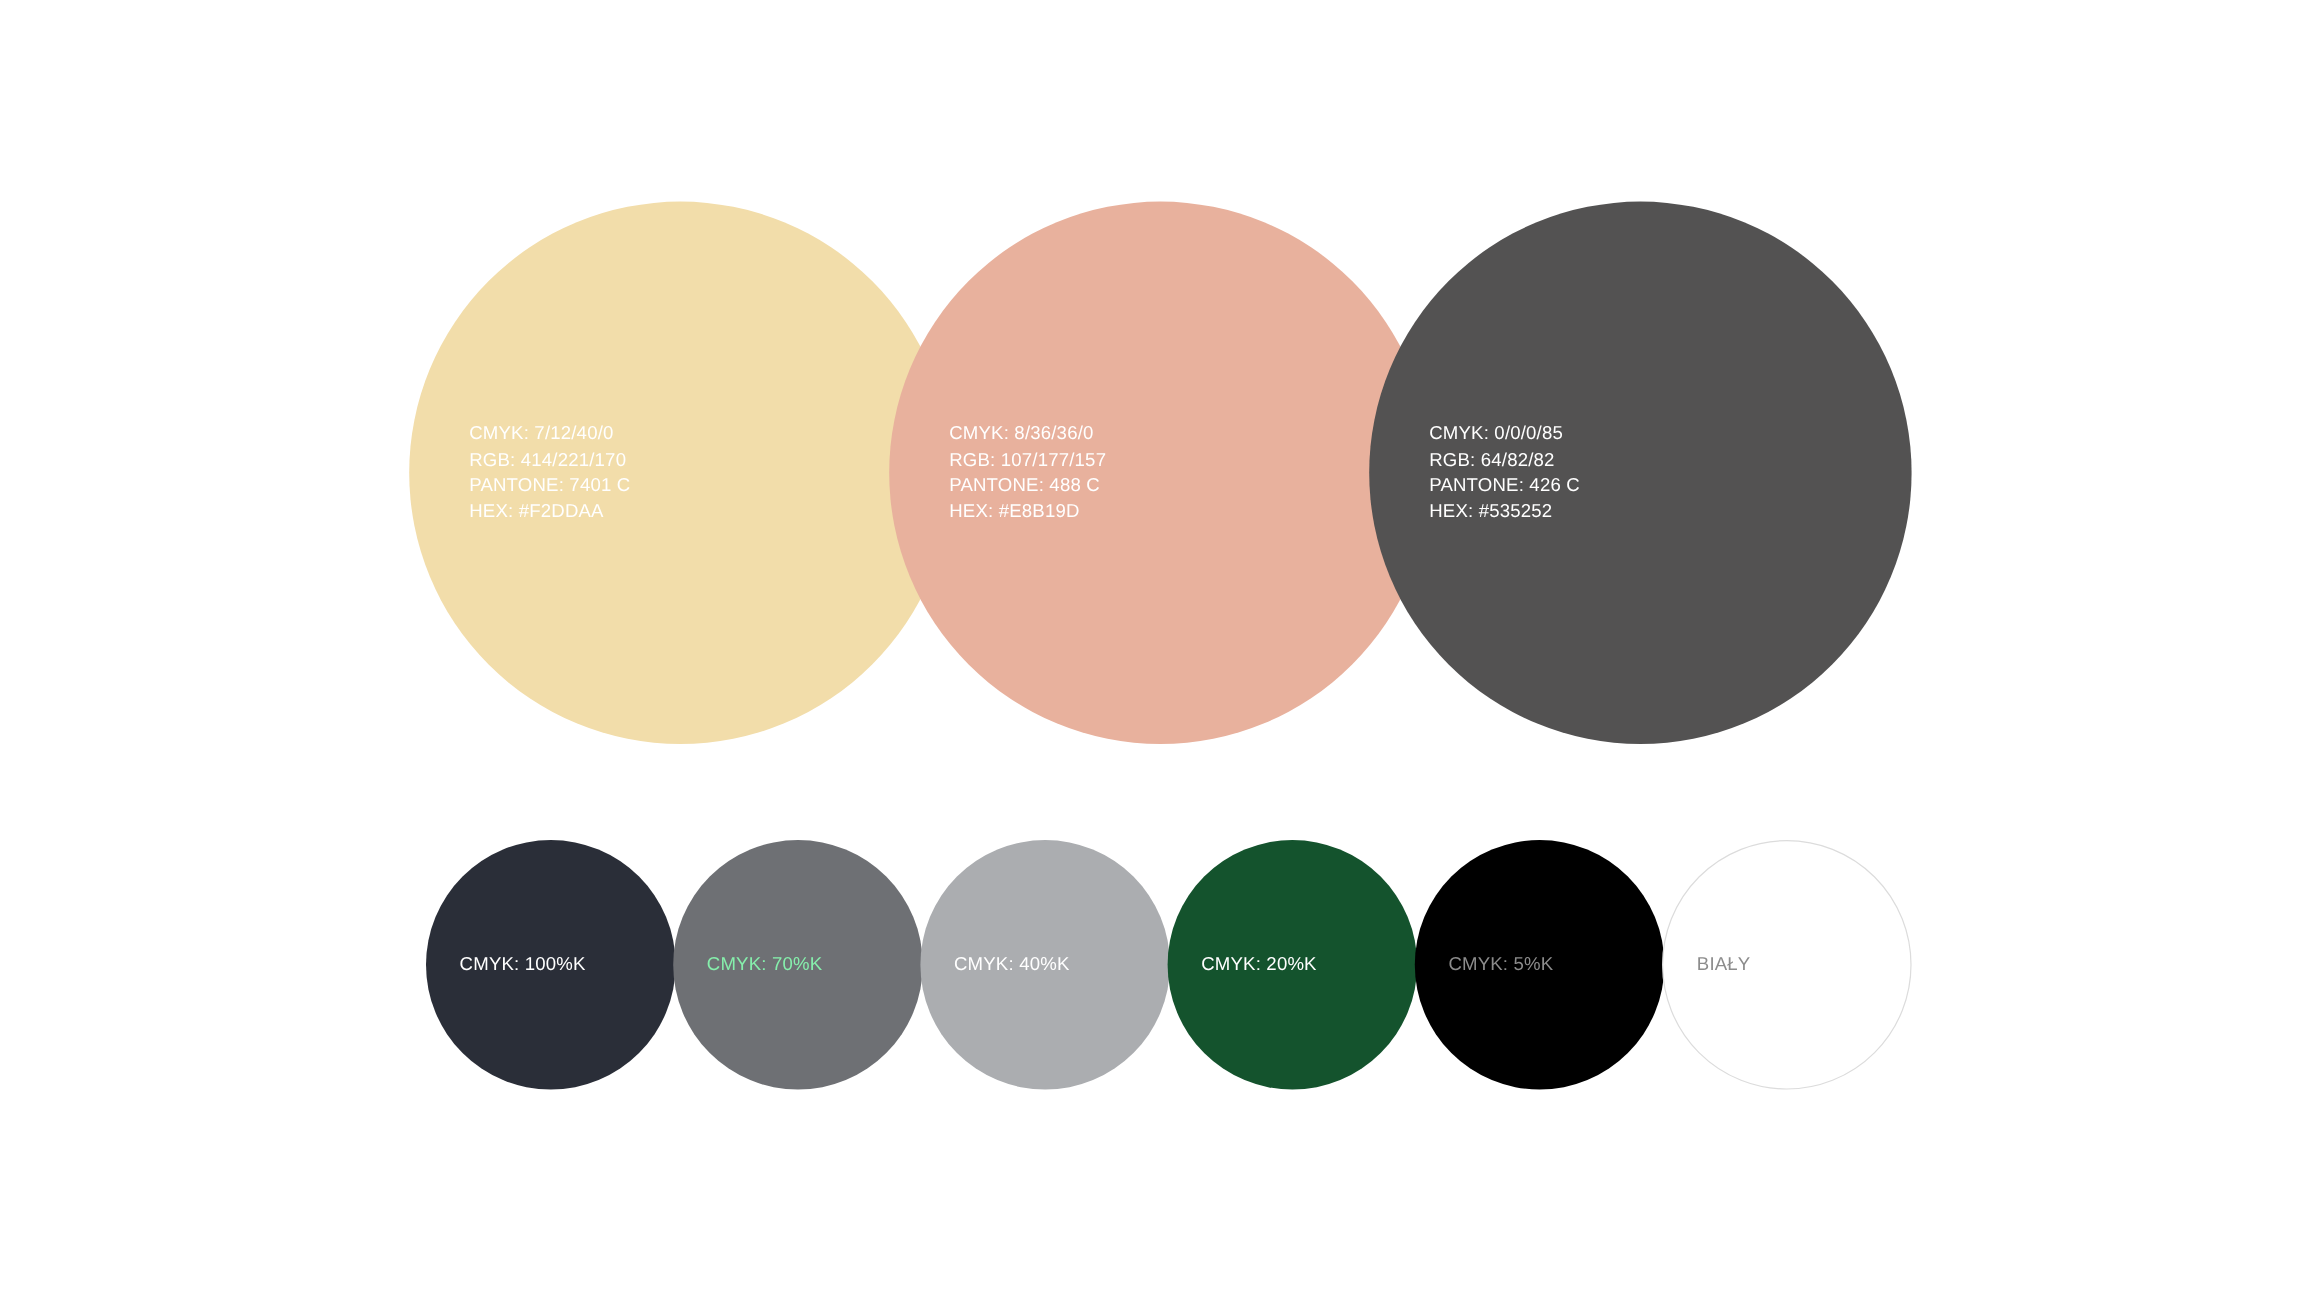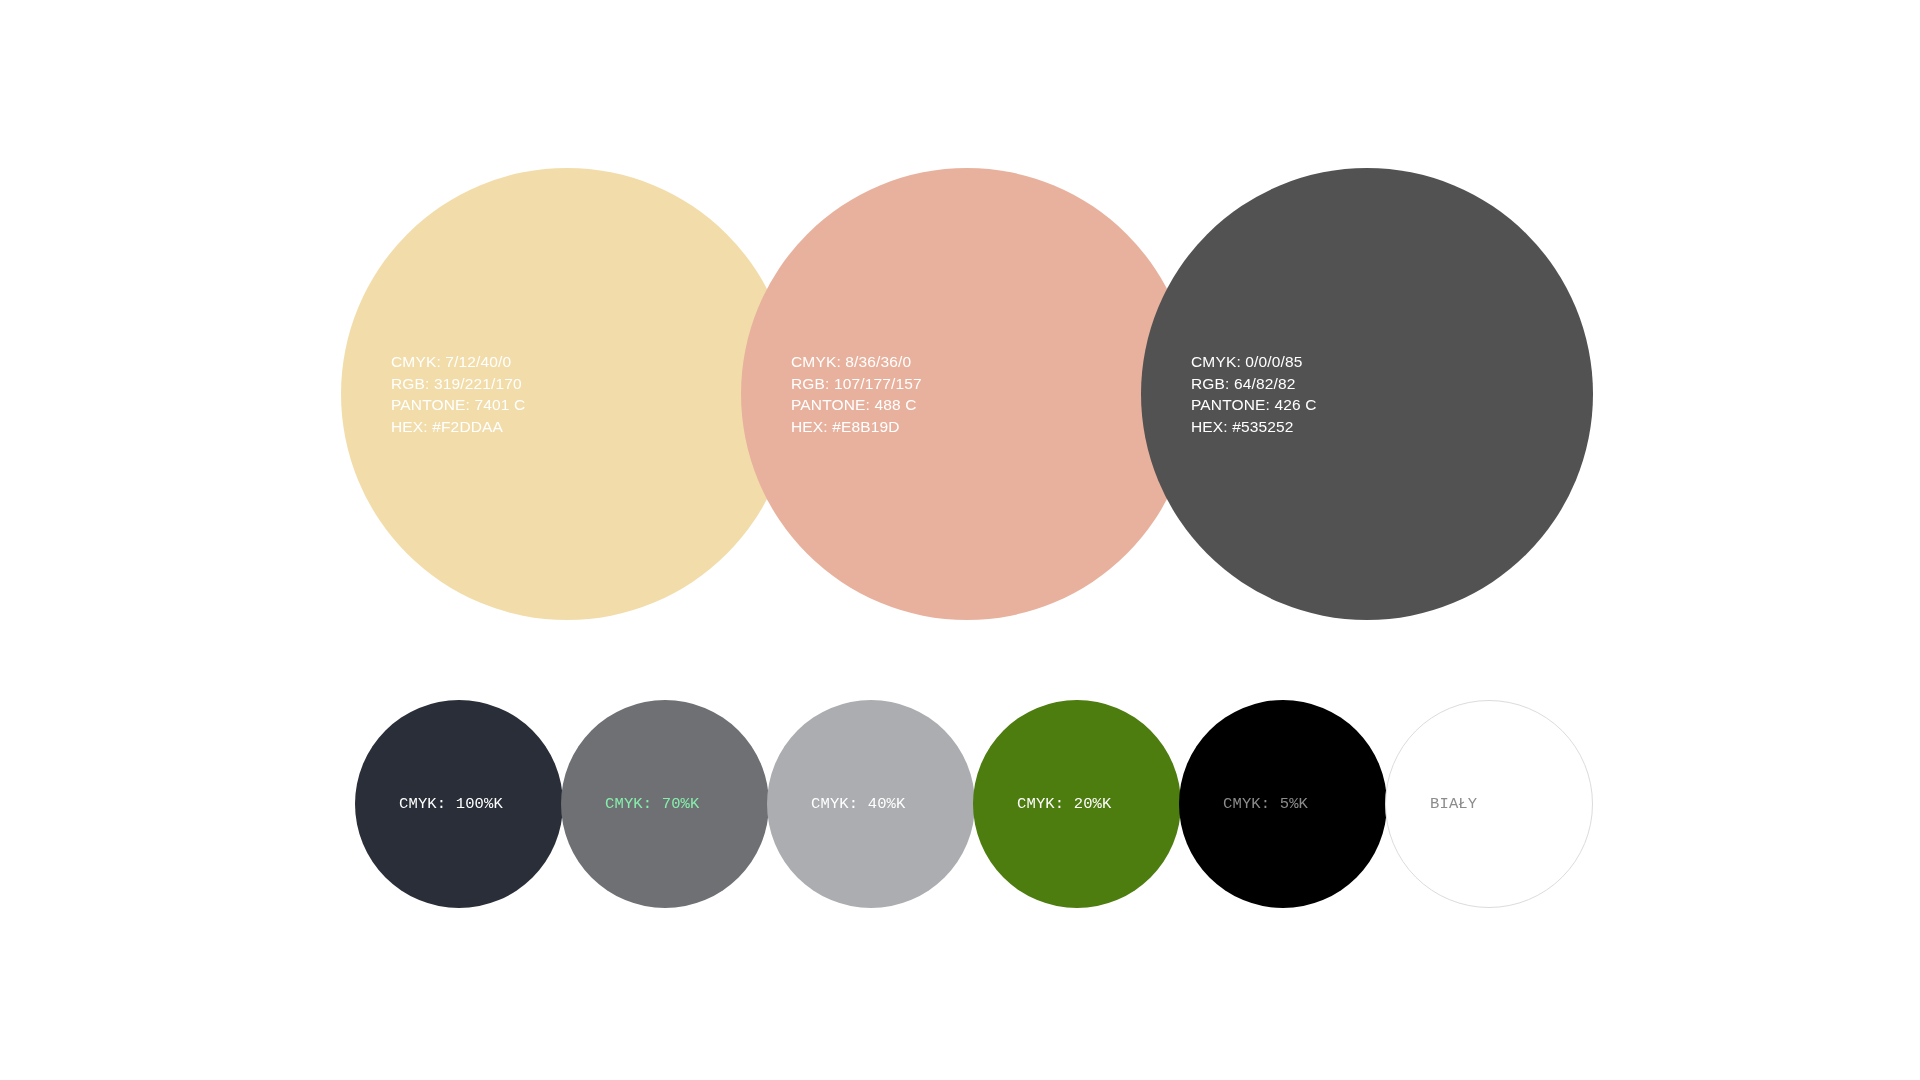--- a/index.html
+++ b/index.html
@@ -77,41 +77,40 @@
 
   .grey-swatch.g1 { left: 0px;    z-index: 1; }
   .grey-swatch.g2 { left: 206px;  z-index: 2; }
   .grey-swatch.g3 { left: 412px;  z-index: 3; }
   .grey-swatch.g4 { left: 618px;  z-index: 4; }
   .grey-swatch.g5 { left: 824px;  z-index: 5; }
   .grey-swatch.g6 { left: 1030px; z-index: 6; border: 1px solid #dcdcdc; }
 
   .grey-label {
     position: absolute;
-    left: 44px;
+    left: 28px;
     top: 50%;
     transform: translateY(-50%);
     font-size: 15.5px;
     line-height: 20px;
     white-space: nowrap;
     letter-spacing: 0.15px;
-    font-family: Liberation Mono, monospace;
   }
 </style>
 </head>
 <body style="background: rgb(255, 255, 255);">
 
 <div id="palette-board" style="background: rgb(255, 255, 255);">
 
   <div id="primary-row">
 
     <div class="primary-swatch s1" style="background: rgb(242, 221, 170);">
       <div class="primary-info" style="color: rgb(255, 255, 255);">
         <span class="line">CMYK: 7/12/40/0</span>
-        <span class="line">RGB: 319/221/170</span>
+        <span class="line">RGB: 414/221/170</span>
         <span class="line">PANTONE: 7401 C</span>
         <span class="line">HEX: #F2DDAA</span>
       </div>
     </div>
 
     <div class="primary-swatch s2" style="background: rgb(232, 177, 157);">
       <div class="primary-info" style="color: rgb(255, 255, 255);">
         <span class="line">CMYK: 8/36/36/0</span>
         <span class="line">RGB: 107/177/157</span>
         <span class="line">PANTONE: 488 C</span>
@@ -137,21 +136,21 @@
     </div>
 
     <div class="grey-swatch g2" style="background: rgb(110, 112, 116);">
       <span class="grey-label" style="color: #86efac; text-align: right;">CMYK: 70%K</span>
     </div>
 
     <div class="grey-swatch g3" style="background: rgb(171, 173, 176);">
       <span class="grey-label" style="color: rgb(255, 255, 255);">CMYK: 40%K</span>
     </div>
 
-    <div class="grey-swatch g4" style="background: #4d7c0f;">
+    <div class="grey-swatch g4" style="background: #14532d;">
       <span class="grey-label" style="color: rgb(255, 255, 255);">CMYK: 20%K</span>
     </div>
 
     <div class="grey-swatch g5" style="background: #000000;">
       <span class="grey-label" style="color: rgb(140, 140, 140);">CMYK: 5%K</span>
     </div>
 
     <div class="grey-swatch g6" style="background: rgb(255, 255, 255); border: 1px solid rgb(220, 220, 220);">
       <span class="grey-label" style="color: rgb(140, 140, 140);">BIAŁY</span>
     </div>

